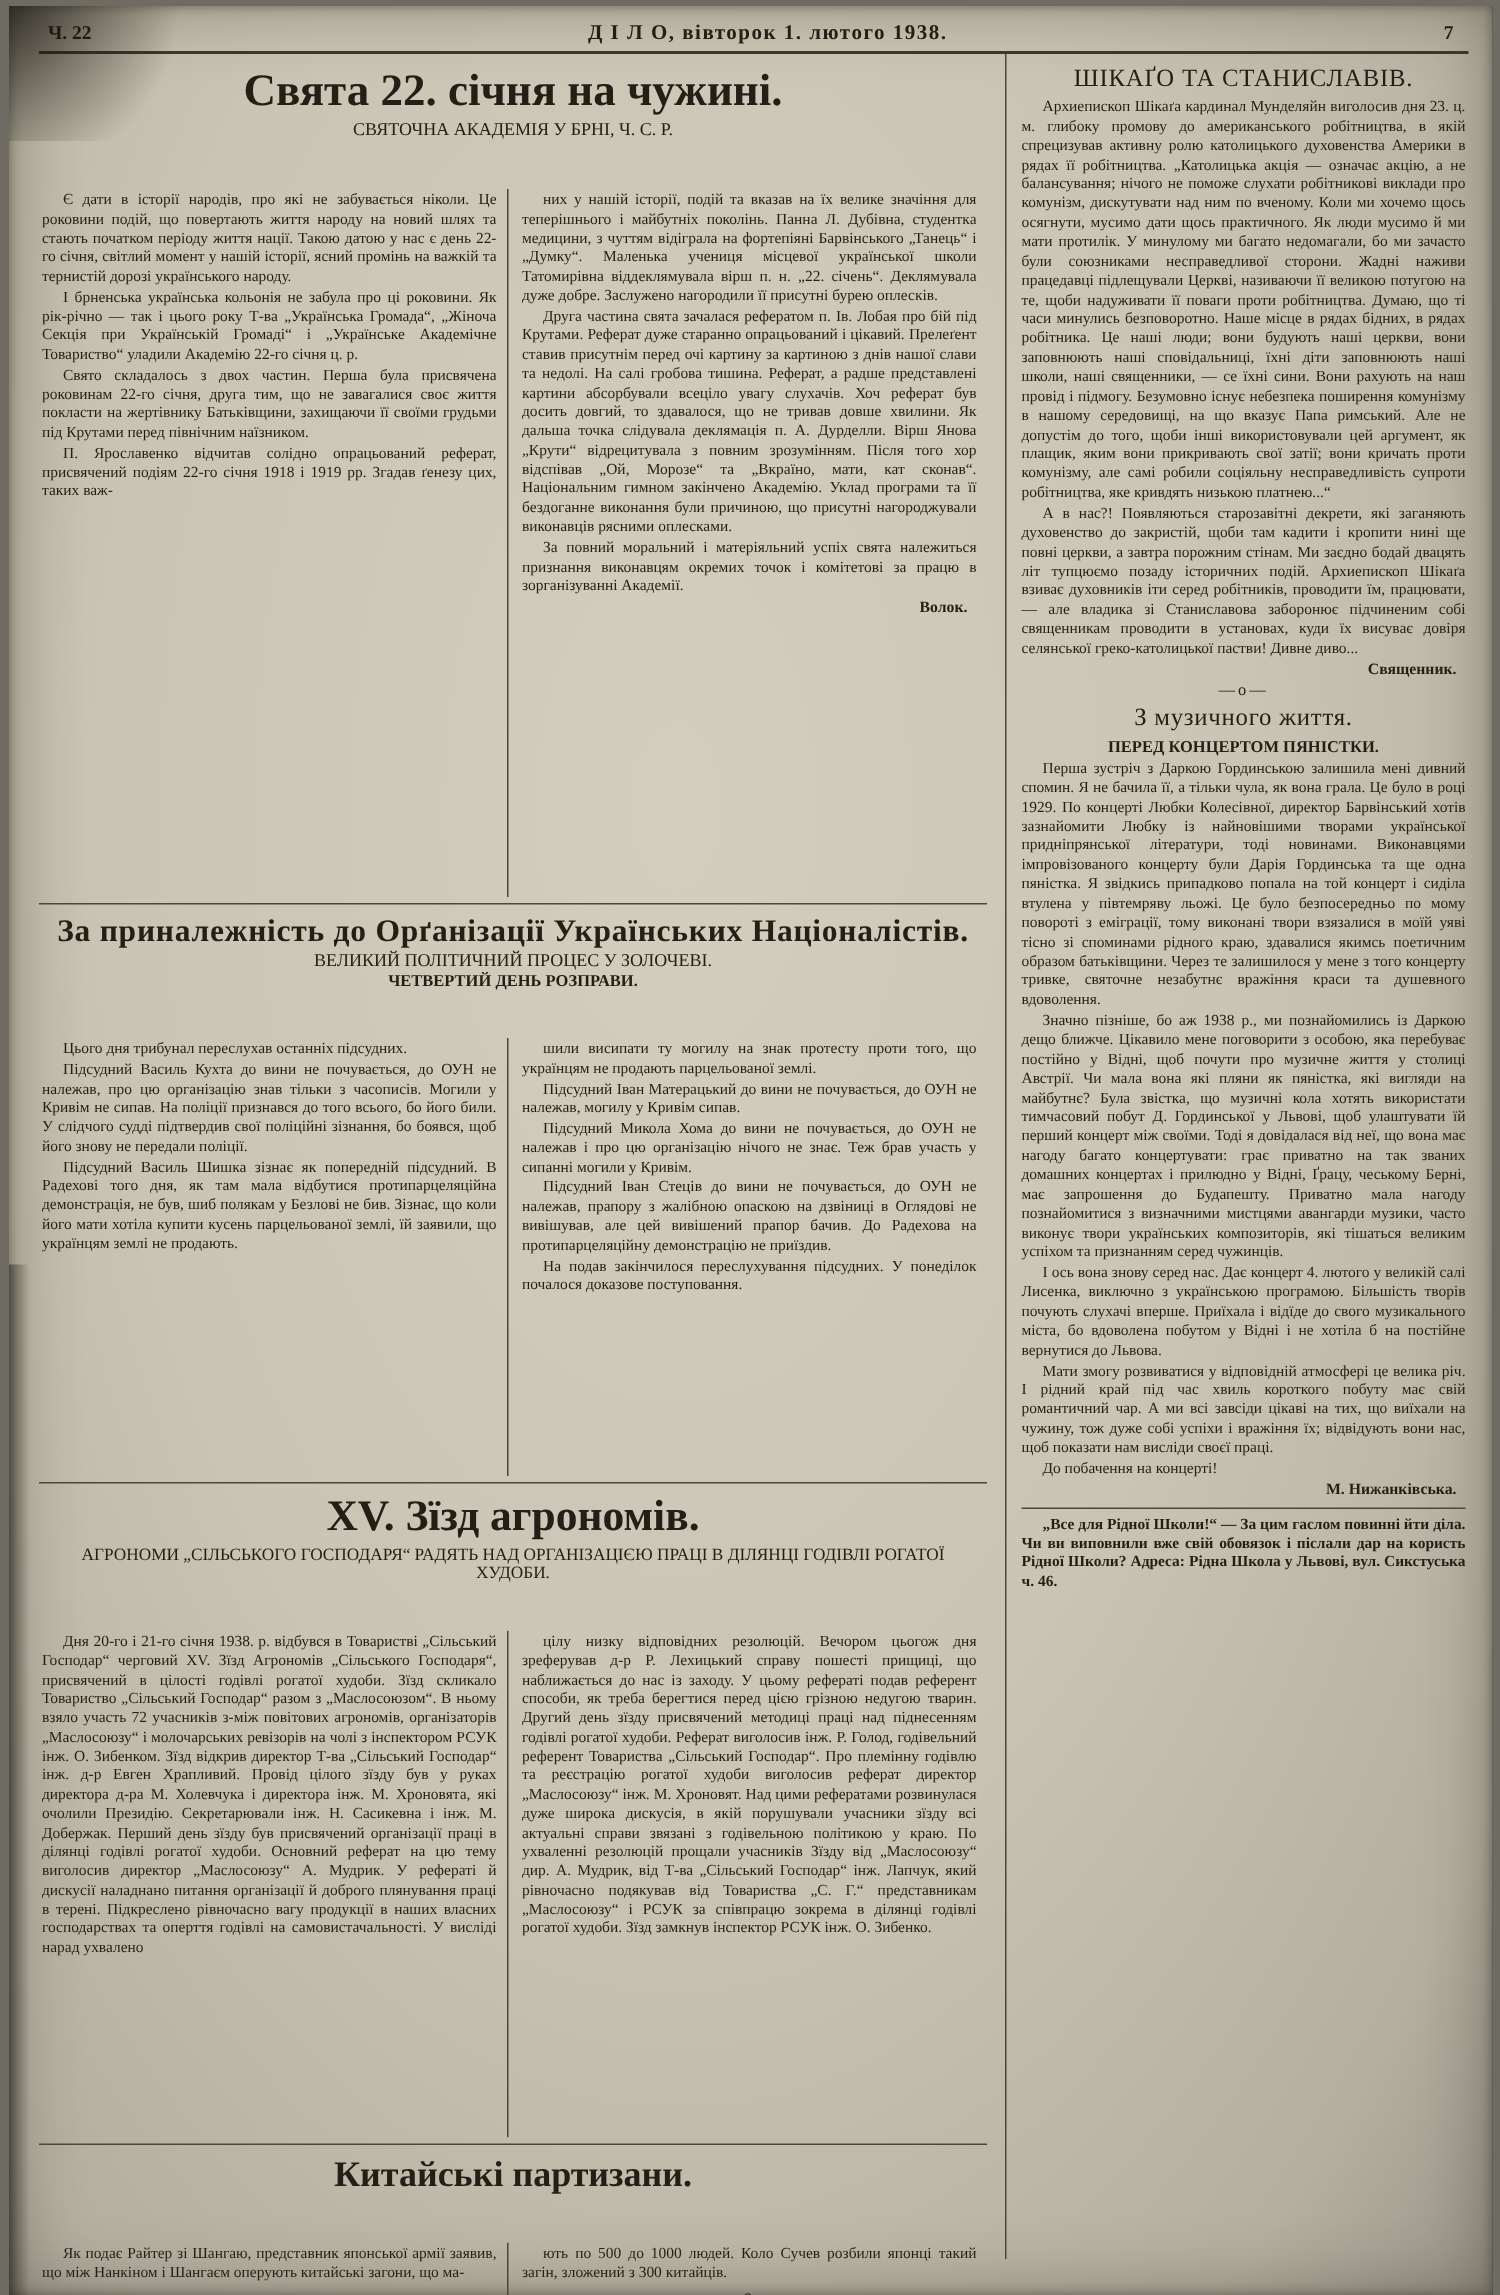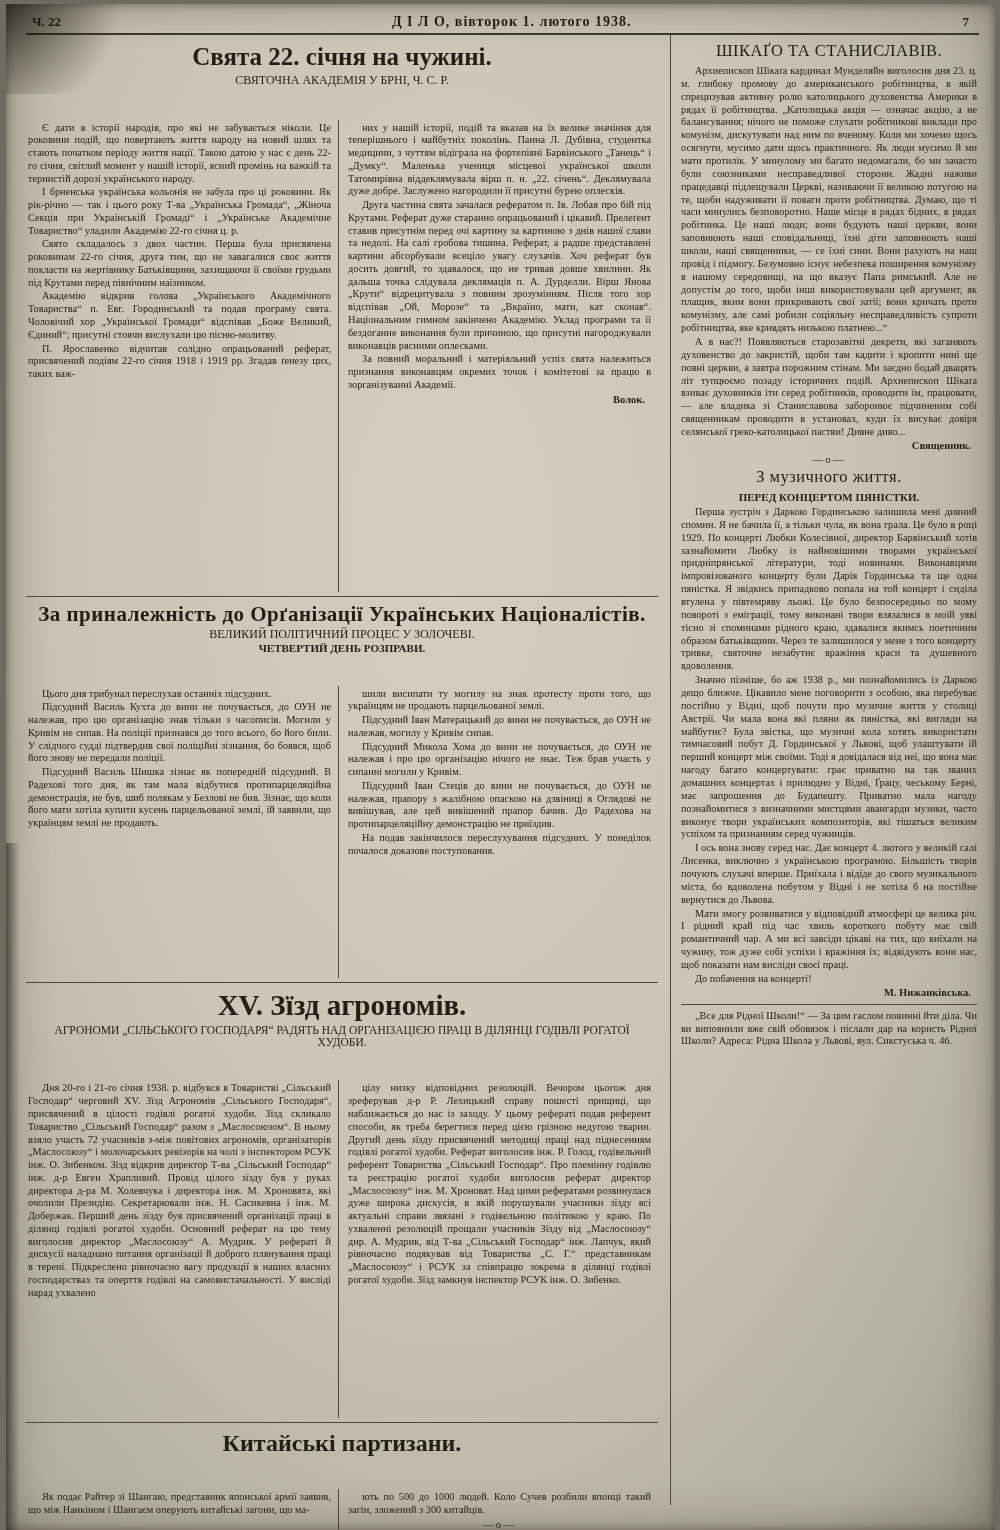--- a/index.html
+++ b/index.html
@@ -51,42 +51,42 @@
     overflow:hidden;
   }
   .col + .col { border-left:1px solid #4c473a; padding-left:9px; }
   .col p, .rc-body p { text-indent:14px; margin:0 0 1px 0; }
 
   .sig { text-align:right; font-weight:bold; font-size:10.5px; padding-right:6px; }
   .sep { text-align:center; font-size:11px; letter-spacing:2px; margin:2px 0; }
   .hrule { border:0; border-top:1px solid #4c473a; margin:4px 0 3px; }
 
   
-  .a1 .art-title { font-size:25px; margin:4px 0 2px; }
+  .a1 .art-title { font-size:30px; margin:4px 0 2px; }
   .a1 .art-sub { font-size:12px; margin-bottom:4px; }
   .a1 .two-col { height:472px; }
 
   .a2 .art-title { font-size:21px; letter-spacing:.5px; margin:3px 0 1px; }
   .a2 .art-sub { font-size:12px; }
   .a2 .kicker { text-align:center; font-weight:bold; font-size:11px; margin-bottom:3px; }
   .a2 .two-col { height:292px; }
 
   .a3 .art-title { font-size:29px; margin:4px 0 3px; }
   .a3 .art-sub { font-size:11.5px; width:92%; margin:0 auto 4px; }
   .a3 .two-col { height:338px; }
 
   .a4 .art-title { font-size:24px; margin:4px 0 2px; }
   .a4 .two-col { height:60px; }
 
   
   .rc-title { text-align:center; font-weight:normal; font-size:16.5px; letter-spacing:.5px; margin:2px 0 4px; }
   .rc-sub { text-align:center; font-weight:bold; font-size:11px; margin-bottom:3px; }
   .rc-body { font-size:10.3px; line-height:1.25; text-align:justify; }
   .school-note { border-top:1px solid #4c473a; margin-top:6px; padding-top:5px; }
-  .school-note .rc-body p { font-weight:normal; }
+  .school-note .rc-body p { font-weight:bold; }
 </style>
 </head>
 <body>
 
 <div class="page">
 
   <div class="hdr">
     <span>Ч. 22</span>
     <span class="masthead">Д І Л О, вівторок 1. лютого 1938.</span>
     <span>7</span>
@@ -97,21 +97,20 @@
     <div class="left-section">
 
       <section class="a1">
         <div class="art-title">Свята 22. січня на чужині.</div>
         <div class="art-sub">СВЯТОЧНА АКАДЕМІЯ У БРНІ, Ч. С. Р.</div>
         <div class="two-col">
           <div class="col">
               <p>Є дати в історії народів, про які не забувається ніколи. Це роковини подій, що повертають життя народу на новий шлях та стають початком періоду життя нації. Такою датою у нас є день 22-го січня, світлий момент у нашій історії, ясний промінь на важкій та тернистій дорозі українського народу.</p>
               <p>І брненська українська кольонія не забула про ці роковини. Як рік-річно — так і цього року Т-ва „Українська Громада“, „Жіноча Секція при Українській Громаді“ і „Українське Академічне Товариство“ уладили Академію 22-го січня ц. р.</p>
               <p>Свято складалось з двох частин. Перша була присвячена роковинам 22-го січня, друга тим, що не завагалися своє життя покласти на жертівнику Батьківщини, захищаючи її своїми грудьми під Крутами перед північним наїзником.</p>
-              <p>Академію відкрив голова „Українського Академічного Товариства“ п. Евг. Городинський та подав програму свята. Чоловічий хор „Української Громади“ відспівав „Боже Великий, Єдиний“; присутні стоячи вислухали цю пісню-молитву.</p>
               <p>П. Ярославенко відчитав солідно опрацьований реферат, присвячений подіям 22-го січня 1918 і 1919 рр. Згадав ґенезу цих, таких важ-</p>
             </div>
           <div class="col">
             <div>
                 <p>них у нашій історії, подій та вказав на їх велике значіння для теперішнього і майбутніх поколінь. Панна Л. Дубівна, студентка медицини, з чуттям відіграла на фортепіяні Барвінського „Танець“ і „Думку“. Маленька учениця місцевої української школи Татомирівна віддеклямувала вірш п. н. „22. січень“. Деклямувала дуже добре. Заслужено нагородили її присутні бурею оплесків.</p>
                 <p>Друга частина свята зачалася рефератом п. Ів. Лобая про бій під Крутами. Реферат дуже старанно опрацьований і цікавий. Прелеґент ставив присутнім перед очі картину за картиною з днів нашої слави та недолі. На салі гробова тишина. Реферат, а радше представлені картини абсорбували всеціло увагу слухачів. Хоч реферат був досить довгий, то здавалося, що не тривав довше хвилини. Як дальша точка слідувала деклямація п. А. Дурделли. Вірш Янова „Крути“ відрецитувала з повним зрозумінням. Після того хор відспівав „Ой, Морозе“ та „Вкраїно, мати, кат сконав“. Національним гимном закінчено Академію. Уклад програми та її бездоганне виконання були причиною, що присутні нагороджували виконавців рясними оплесками.</p>
                 <p>За повний моральний і матеріяльний успіх свята належиться признання виконавцям окремих точок і комітетові за працю в зорганізуванні Академії.</p>
               </div>
             <div class="sig">Волок.</div>
           </div>

